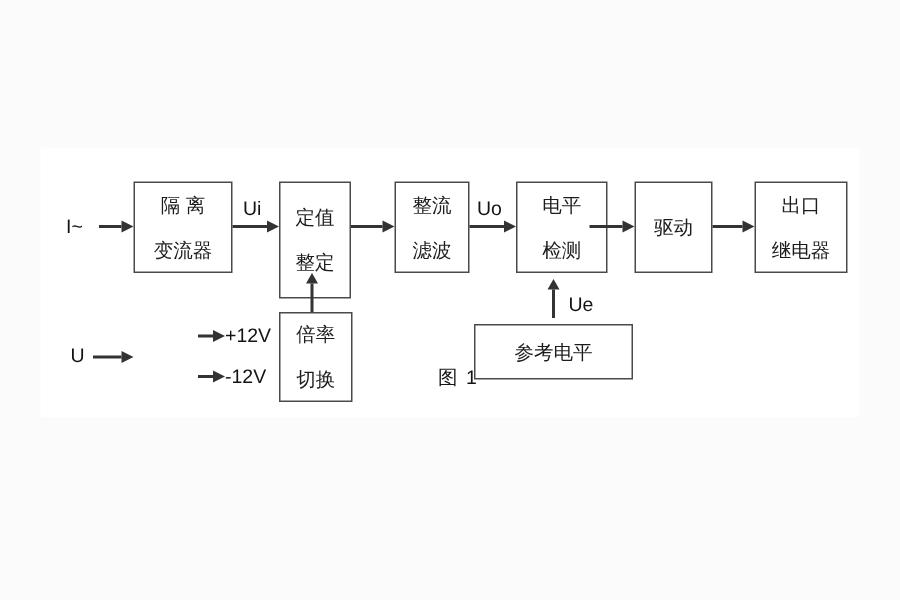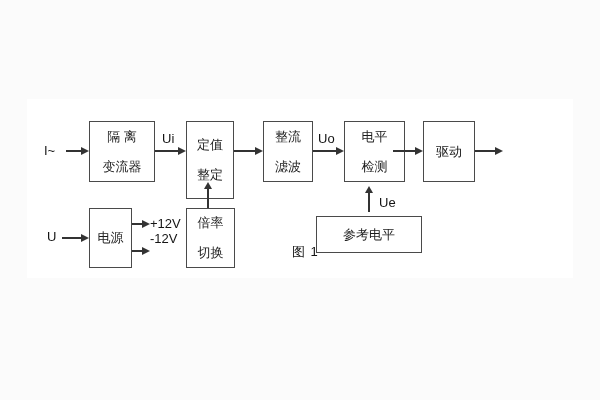--- a/index.html
+++ b/index.html
@@ -77,42 +77,43 @@
 
   <div class="box" style="left:344px;top:121px;width:61px;height:61px">
     <span>电平</span>
     <span>检测</span>
   </div>
 
   <div class="box" style="left:423px;top:121px;width:52px;height:61px">
     <span>驱动</span>
   </div>
 
+  <div class="box" style="left:503px;top:121px;width:62px;height:61px">
+    <span>出口</span>
+    <span>继电器</span>
+  </div>
 
-  <div class="box" style="left:89px;top:208px;width:43px;height:60px">
-    <span>电源</span>
-  </div>
 
   <div class="box" style="left:186px;top:208px;width:49px;height:60px">
     <span>倍率</span>
     <span>切换</span>
   </div>
 
   <div class="box" style="left:316px;top:216px;width:106px;height:37px">
     <span>参考电平</span>
   </div>
 
   <span class="lbl" style="left:44px;top:144px">I~</span>
   <span class="lbl" style="left:47px;top:230px">U</span>
 
   <span class="lbl" style="left:162px;top:132px">Ui</span>
   <span class="lbl" style="left:318px;top:132px">Uo</span>
   <span class="lbl" style="left:379px;top:196px">Ue</span>
   <span class="lbl" style="left:150px;top:217px">+12V</span>
-  <span class="lbl" style="left:150px;top:232px">-12V</span>
+  <span class="lbl" style="left:150px;top:244px">-12V</span>
 
   <div class="arrow-h" style="left:66px;top:150px;width:15px"></div>
   <div class="arrow-h" style="left:155px;top:150px;width:23px"></div>
   <div class="arrow-h" style="left:234px;top:150px;width:21px"></div>
   <div class="arrow-h" style="left:313px;top:150px;width:23px"></div>
   <div class="arrow-h" style="left:393px;top:150px;width:22px"></div>
   <div class="arrow-h" style="left:475px;top:150px;width:20px"></div>
   <div class="arrow-h" style="left:62px;top:237px;width:19px"></div>
   <div class="arrow-h" style="left:132px;top:223px;width:10px"></div>
   <div class="arrow-h" style="left:132px;top:250px;width:10px"></div>

